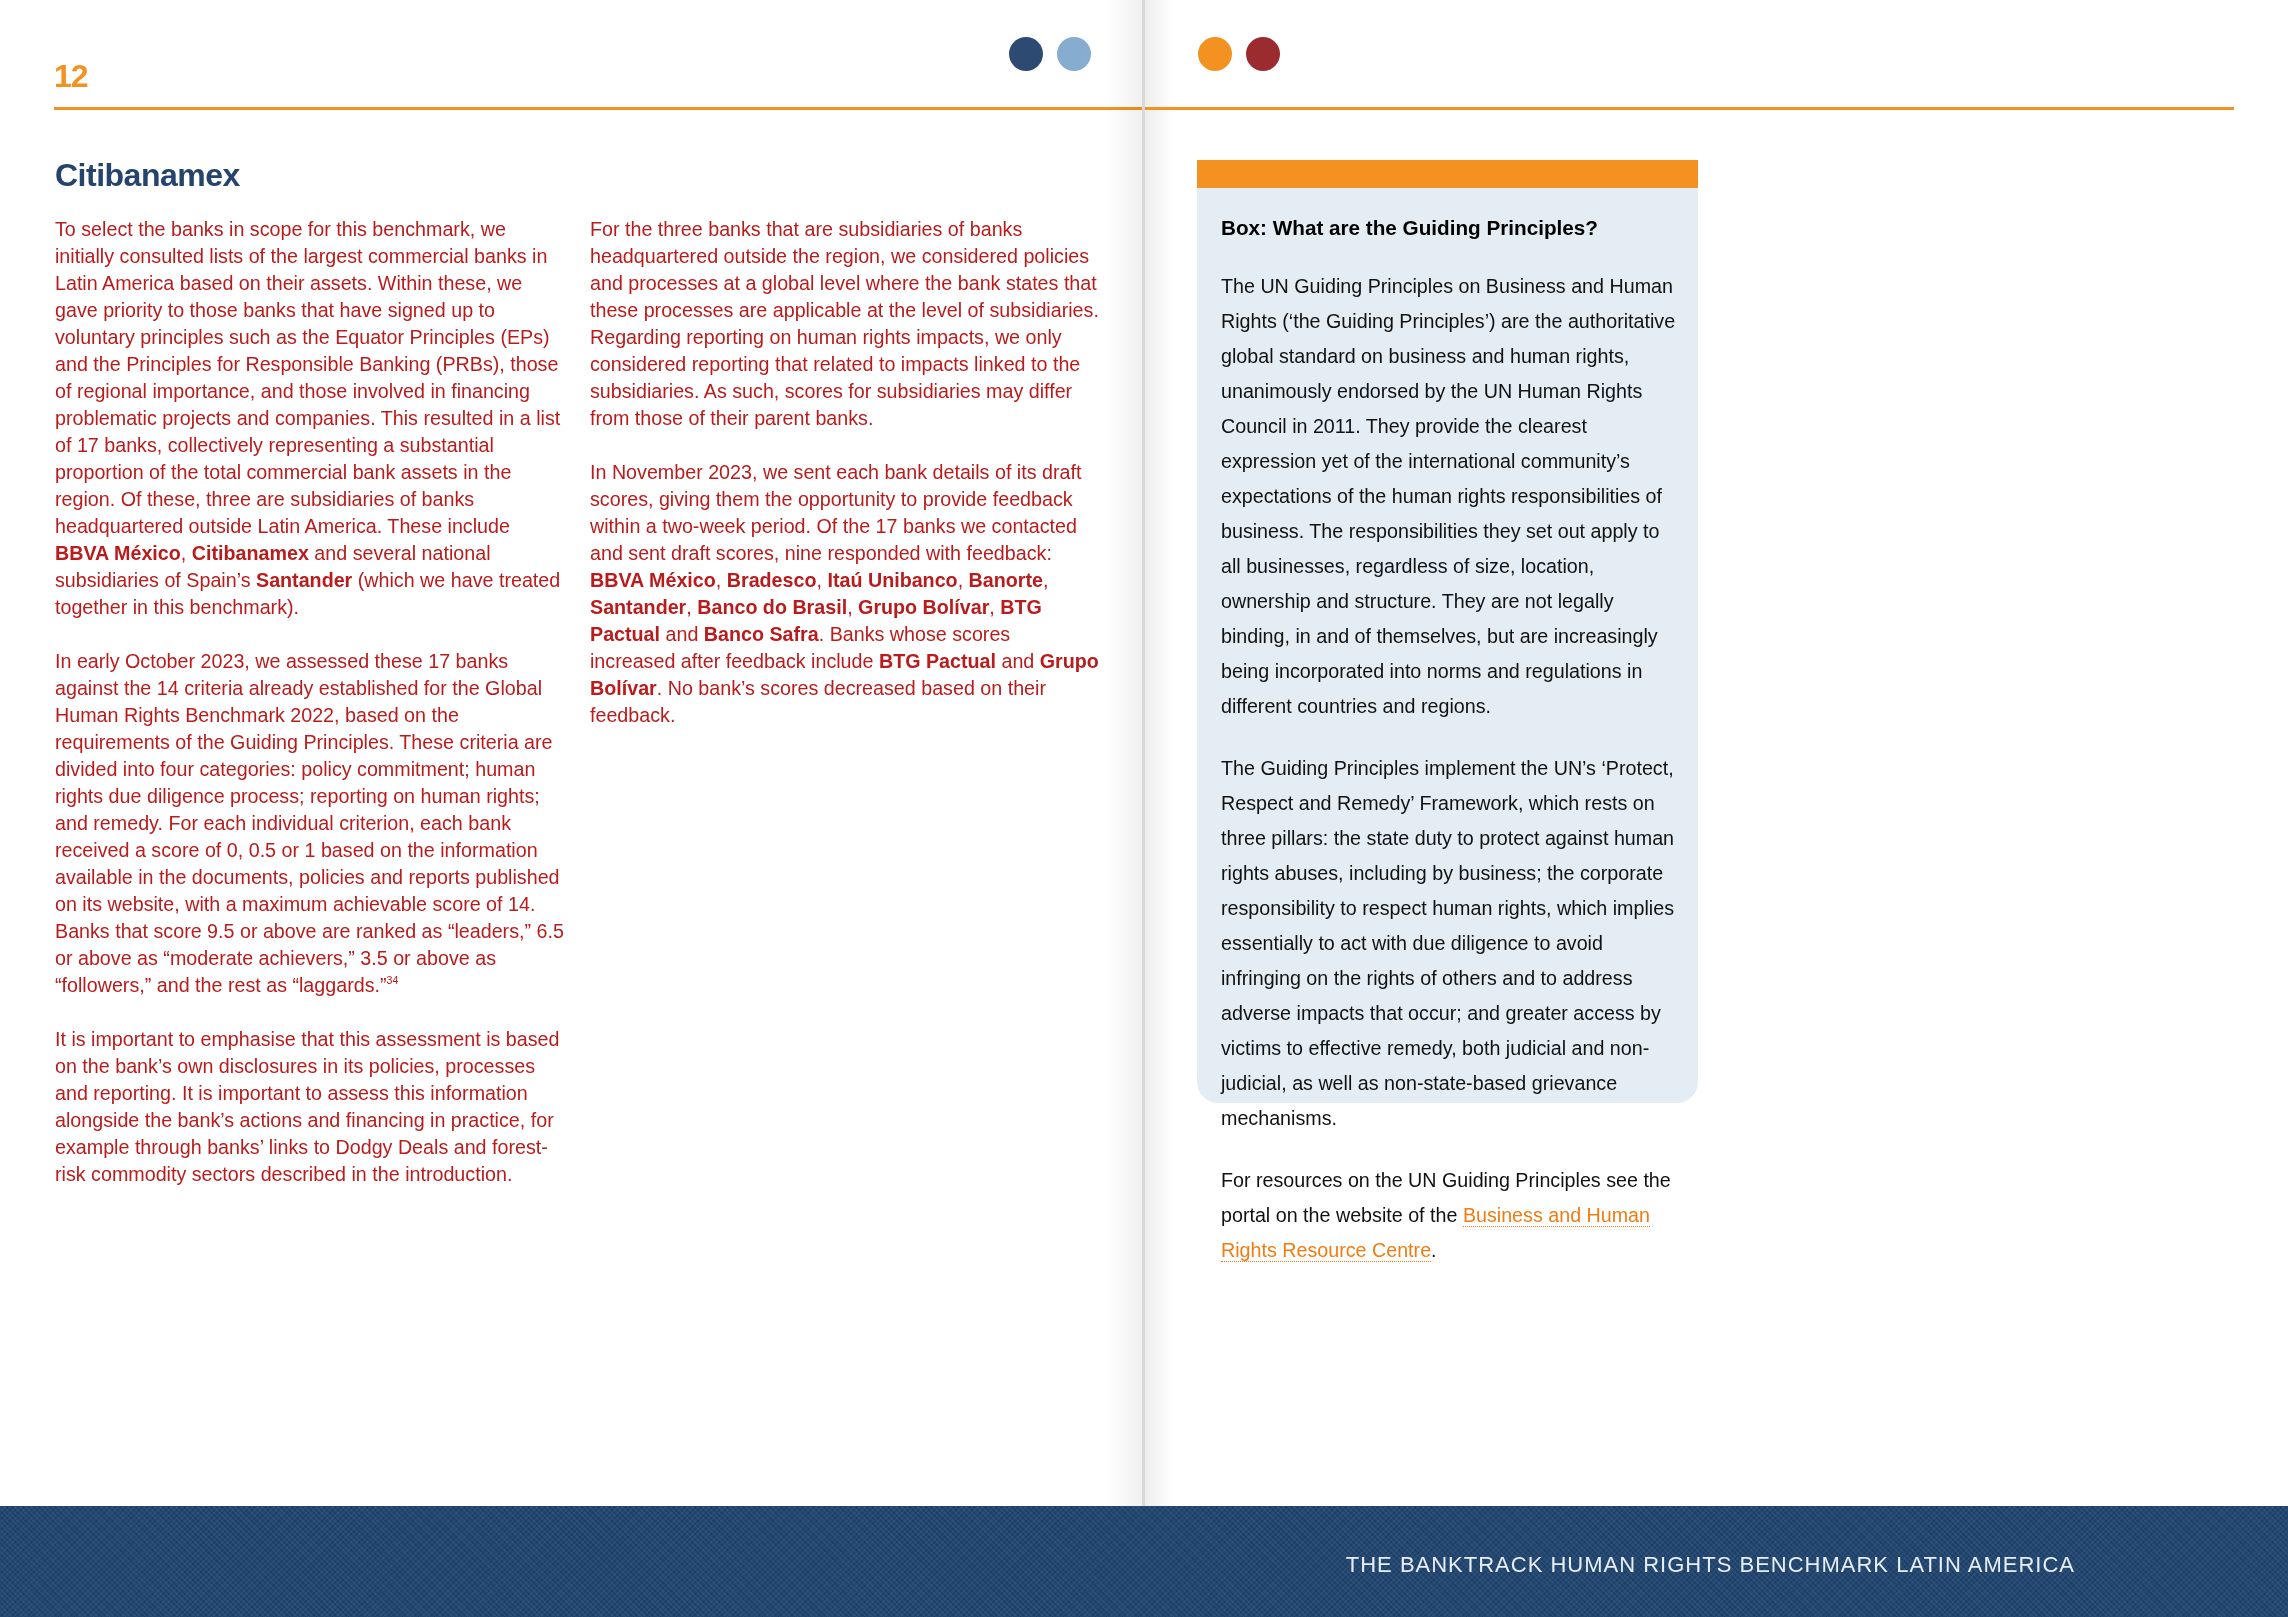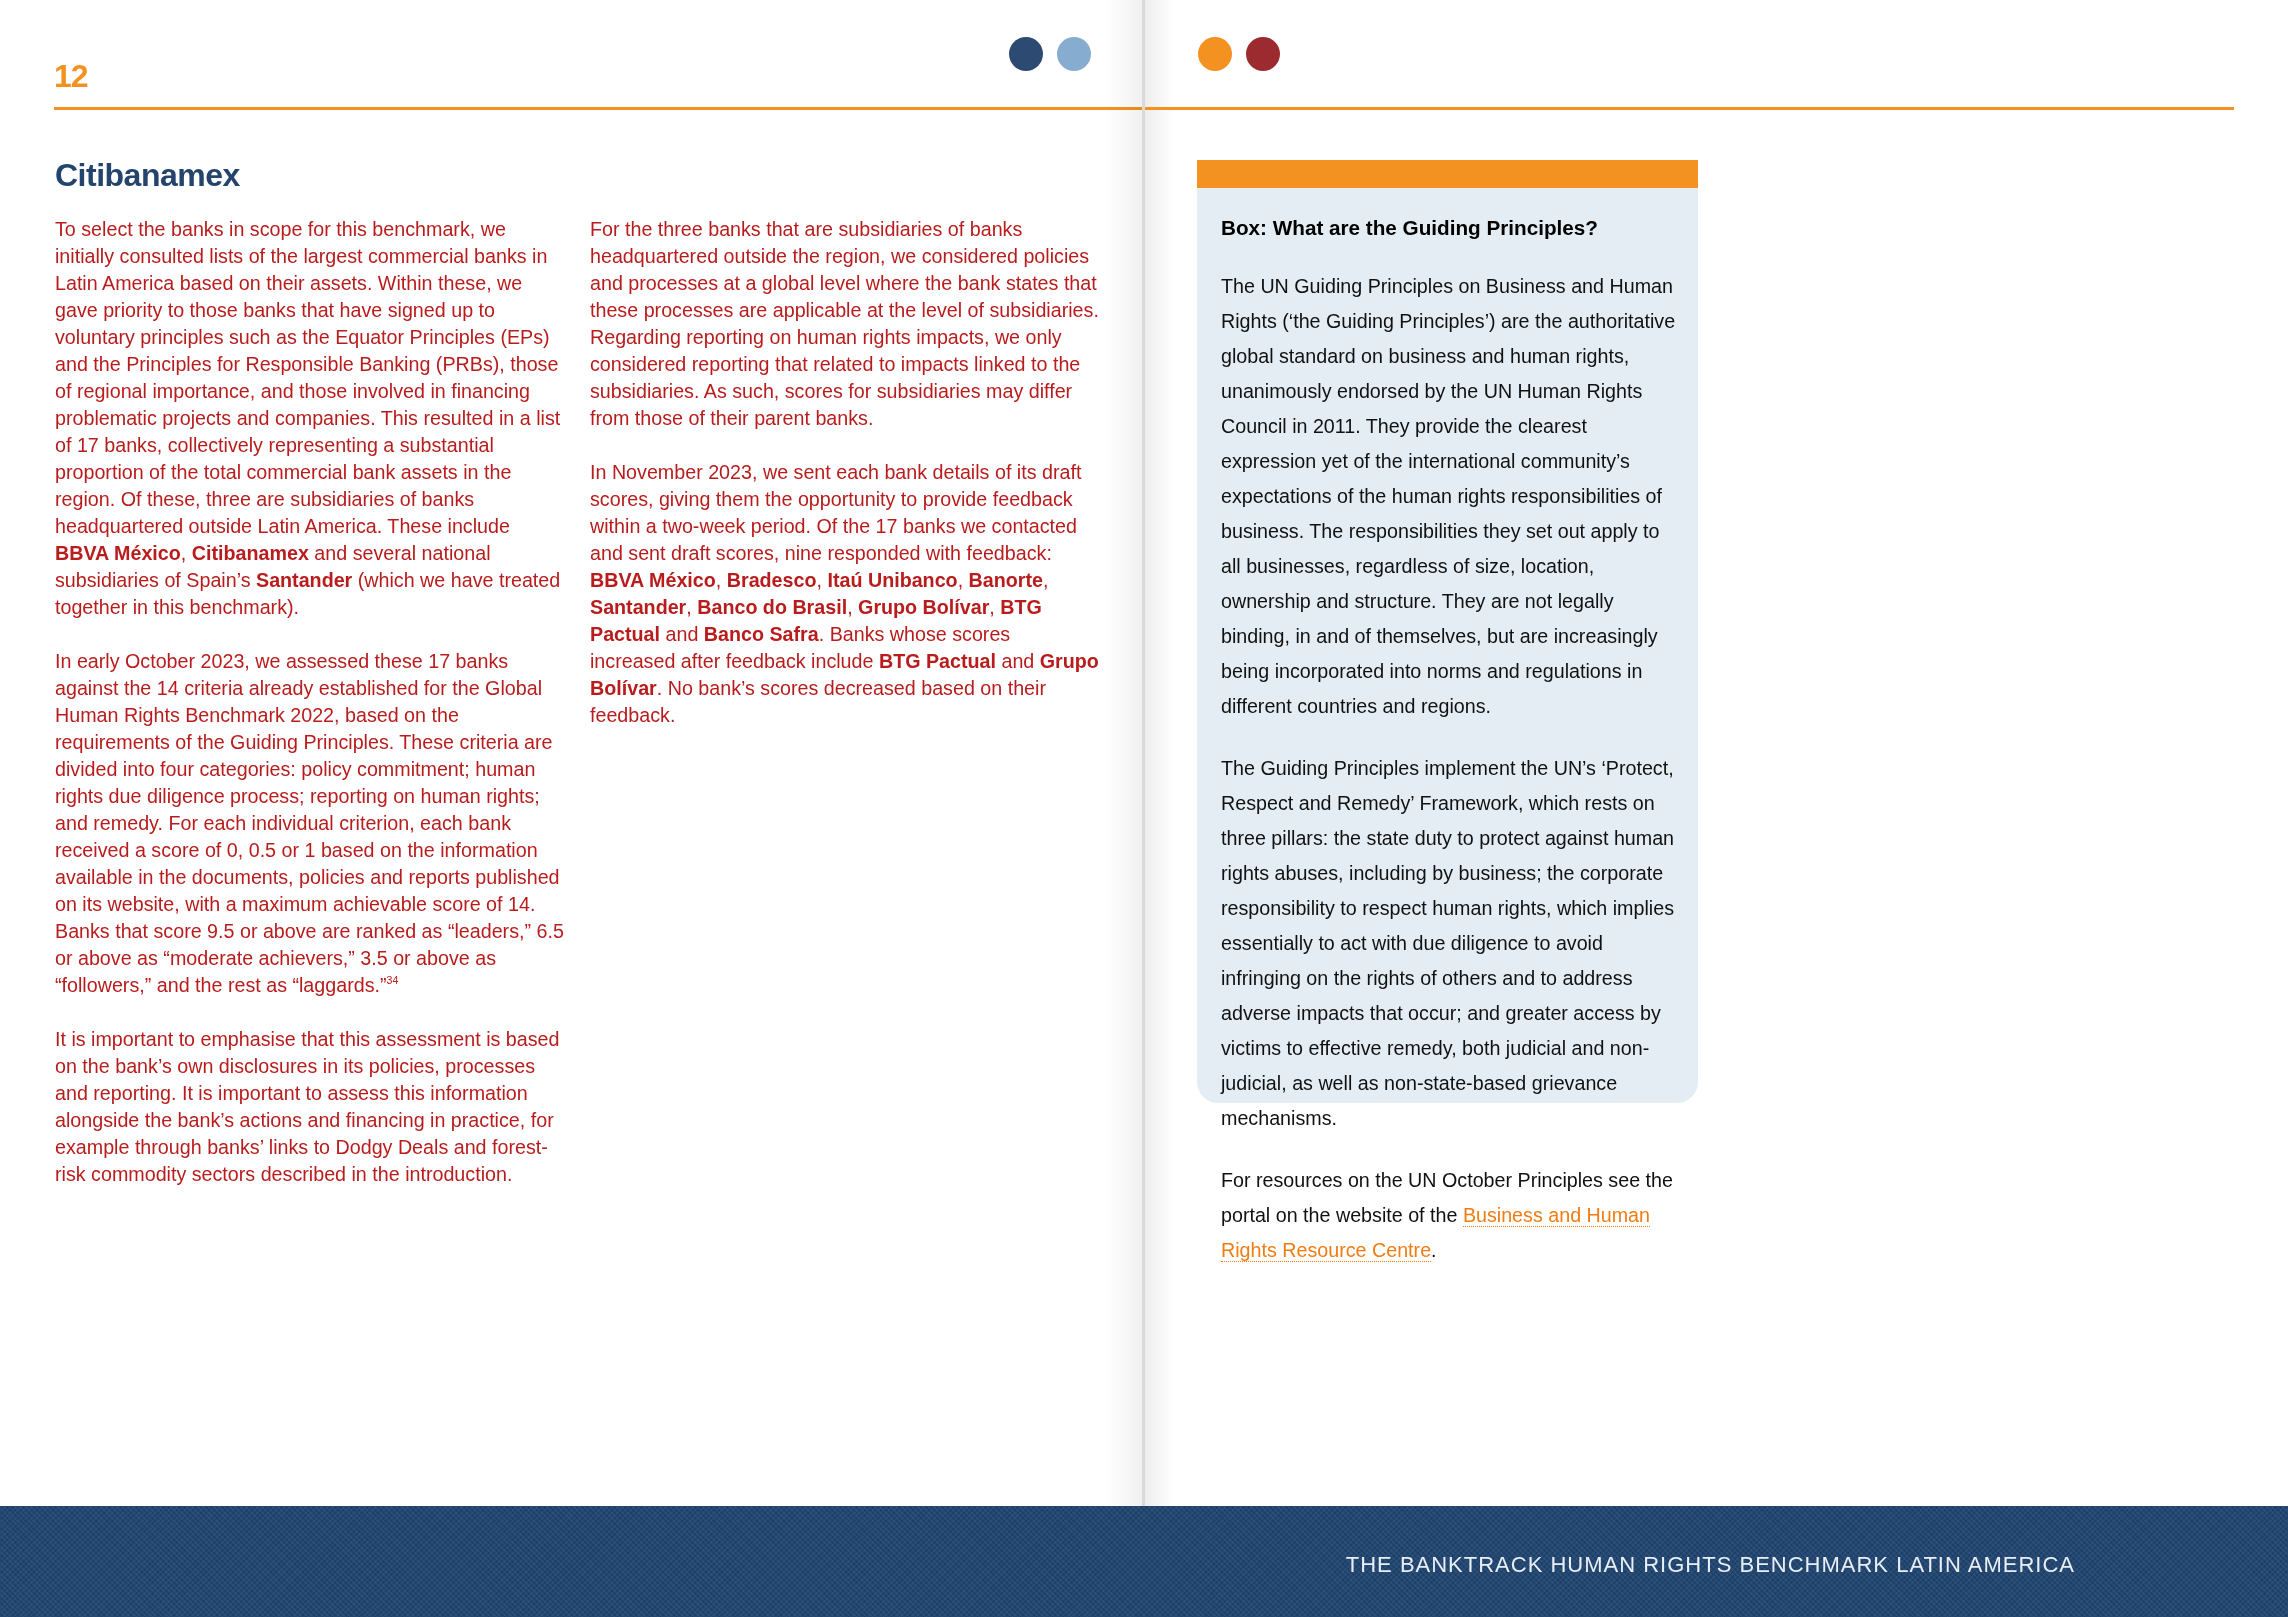--- a/index.html
+++ b/index.html
@@ -125,21 +125,21 @@
   <div class="dot dot-orange"></div>
   <div class="dot dot-red"></div>
   <div class="rule rule-right"></div>
 
   <div class="box">
     <div class="box-band"></div>
     <h2 class="box-title">Box: What are the Guiding Principles?</h2>
     <div class="box-body">
       <p>The UN Guiding Principles on Business and Human Rights (‘the Guiding Principles’) are the authoritative global standard on business and human rights, unanimously endorsed by the UN Human Rights Council in 2011. They provide the clearest expression yet of the international community’s expectations of the human rights responsibilities of business. The responsibilities they set out apply to all businesses, regardless of size, location, ownership and structure. They are not legally binding, in and of themselves, but are increasingly being incorporated into norms and regulations in different countries and regions.</p>
       <p>The Guiding Principles implement the UN’s ‘Protect, Respect and Remedy’ Framework, which rests on three pillars: the state duty to protect against human rights abuses, including by business; the corporate responsibility to respect human rights, which implies essentially to act with due diligence to avoid infringing on the rights of others and to address adverse impacts that occur; and greater access by victims to effective remedy, both judicial and non-judicial, as well as non-state-based grievance mechanisms.</p>
-      <p><span>For resources on the UN October Principles see the portal on the website of the </span><a class="box-link">Business and Human Rights Resource Centre</a><span>.</span></p>
+      <p><span>For resources on the UN Guiding Principles see the portal on the website of the </span><a class="box-link">Business and Human Rights Resource Centre</a><span>.</span></p>
     </div>
   </div>
 
   <div class="footer">
     <div class="footer-title">THE BANKTRACK HUMAN RIGHTS BENCHMARK LATIN AMERICA</div>
   </div>
 </div>
 
 
 </body></html>

